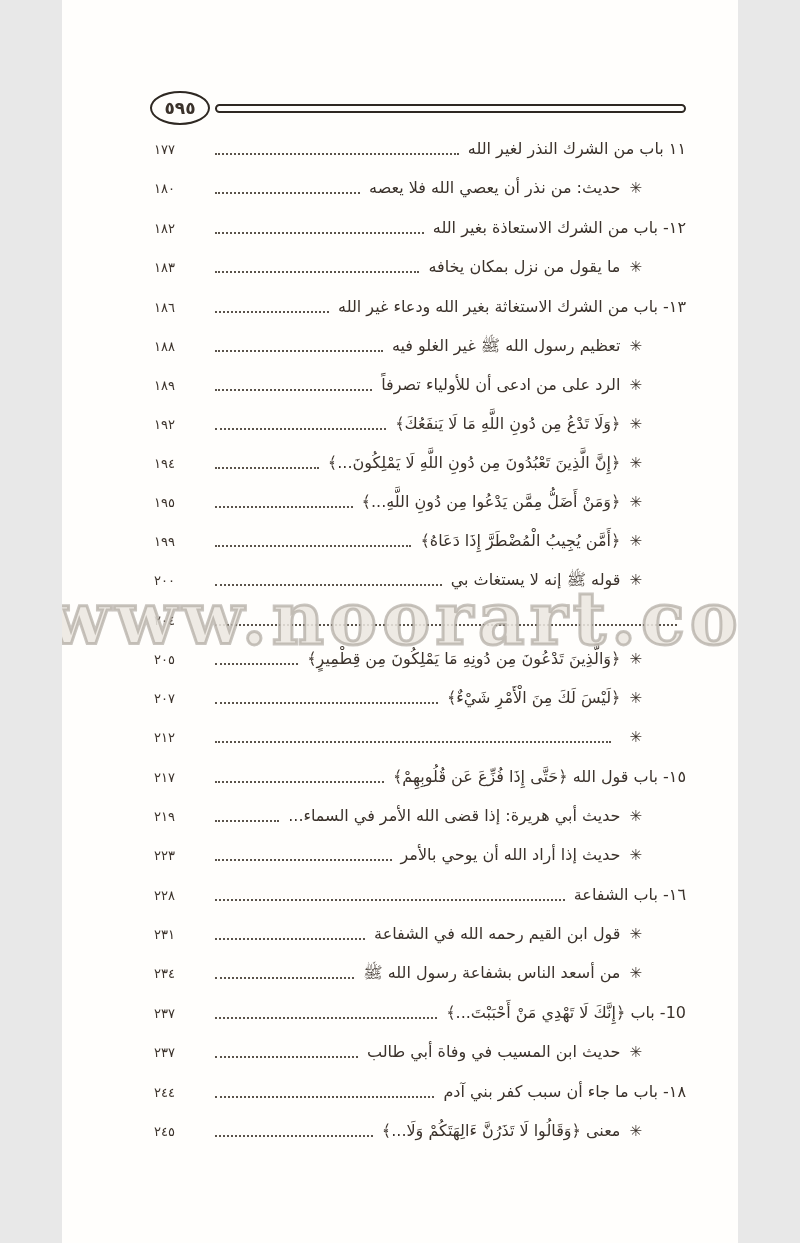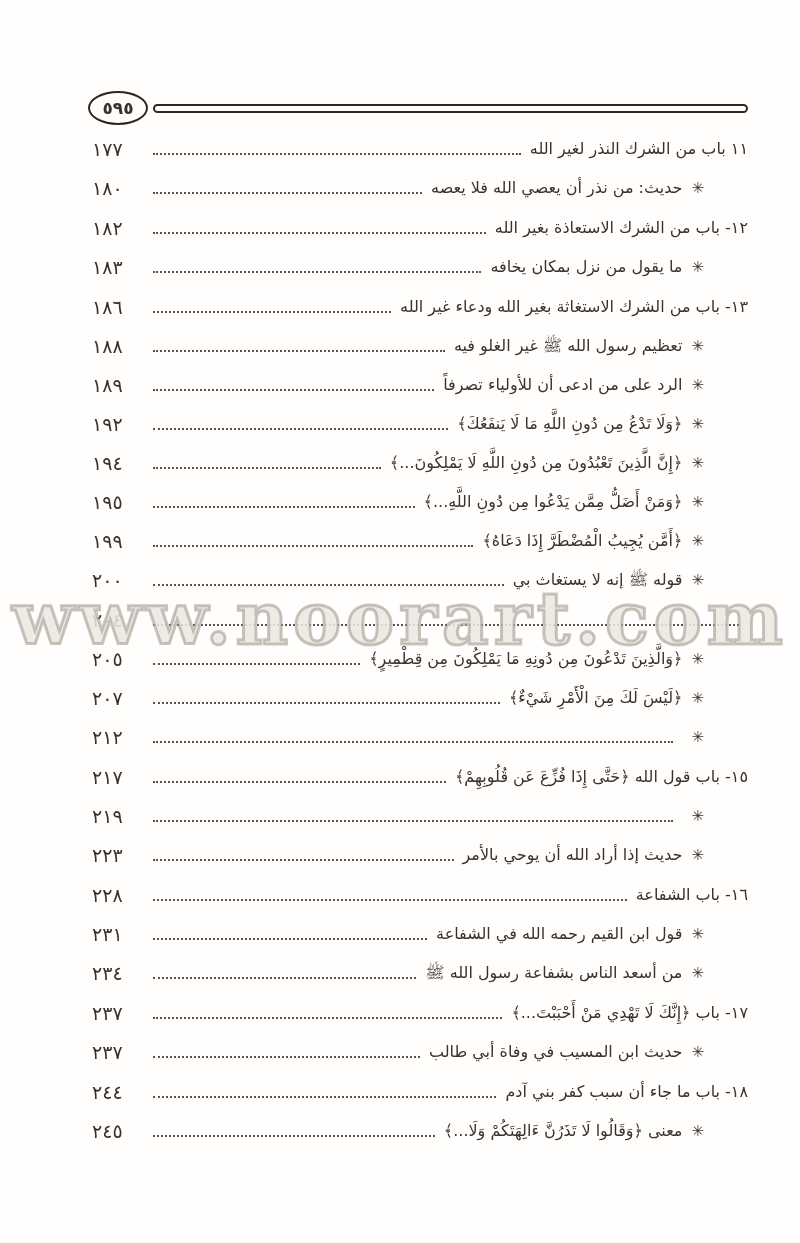--- a/index.html
+++ b/index.html
@@ -1,18 +1,18 @@
 <!DOCTYPE html>
 <html lang="ar"><head>
 <meta charset="utf-8">
 <style>
   html, body { margin: 0; padding: 0; background: #e8e8e8; }
   .page {
     position: relative;
-    width: 800px;
+    width: 676px;
     height: 1243px;
     margin: 0 auto;
     background: #fffefc;
     overflow: hidden;
     font-family: "DejaVu Sans", sans-serif;
     color: #3b322b;
   }
 
   
   .page-header {
@@ -96,21 +96,21 @@
   .dots {
     flex: 1;
     min-width: 18px;
     border-bottom: 2px dotted #5a534b;
     margin: 0 9px;
     transform: translateY(5px);
   }
   .num {
     flex-shrink: 0;
     width: 52px;
-    font-size: 19px;
+    font-size: 13px;
     text-align: left;
     direction: ltr;
     letter-spacing: 1px;
   }
 </style>
 </head>
 <body>
 
 <div class="page">
 
@@ -214,20 +214,21 @@
         <span class="dots"></span>
         <span class="num">٢١٢</span>
       </div>
       <div class="row row-chapter">
         <span class="entry">١٥- باب قول الله ﴿حَتَّى إِذَا فُزِّعَ عَن قُلُوبِهِمْ﴾</span>
         <span class="dots"></span>
         <span class="num">٢١٧</span>
       </div>
       <div class="row row-sub">
         <span class="bullet">✳</span>
+        <span class="entry">حديث أبي هريرة: إذا قضى الله الأمر في السماء...</span>
         <span class="dots"></span>
         <span class="num">٢١٩</span>
       </div>
       <div class="row row-sub">
         <span class="bullet">✳</span>
         <span class="entry">حديث إذا أراد الله أن يوحي بالأمر</span>
         <span class="dots"></span>
         <span class="num">٢٢٣</span>
       </div>
       <div class="row row-chapter">
@@ -241,21 +242,21 @@
         <span class="dots"></span>
         <span class="num">٢٣١</span>
       </div>
       <div class="row row-sub">
         <span class="bullet">✳</span>
         <span class="entry">من أسعد الناس بشفاعة رسول الله ﷺ</span>
         <span class="dots"></span>
         <span class="num">٢٣٤</span>
       </div>
       <div class="row row-chapter">
-        <span class="entry">١٧- باب ﴿إِنَّكَ لَا تَهْدِي مَنْ أَحْبَبْتَ...﴾</span>
+        <span class="entry">10- باب ﴿إِنَّكَ لَا تَهْدِي مَنْ أَحْبَبْتَ...﴾</span>
         <span class="dots"></span>
         <span class="num">٢٣٧</span>
       </div>
       <div class="row row-sub">
         <span class="bullet">✳</span>
         <span class="entry">حديث ابن المسيب في وفاة أبي طالب</span>
         <span class="dots"></span>
         <span class="num">٢٣٧</span>
       </div>
       <div class="row row-chapter">

